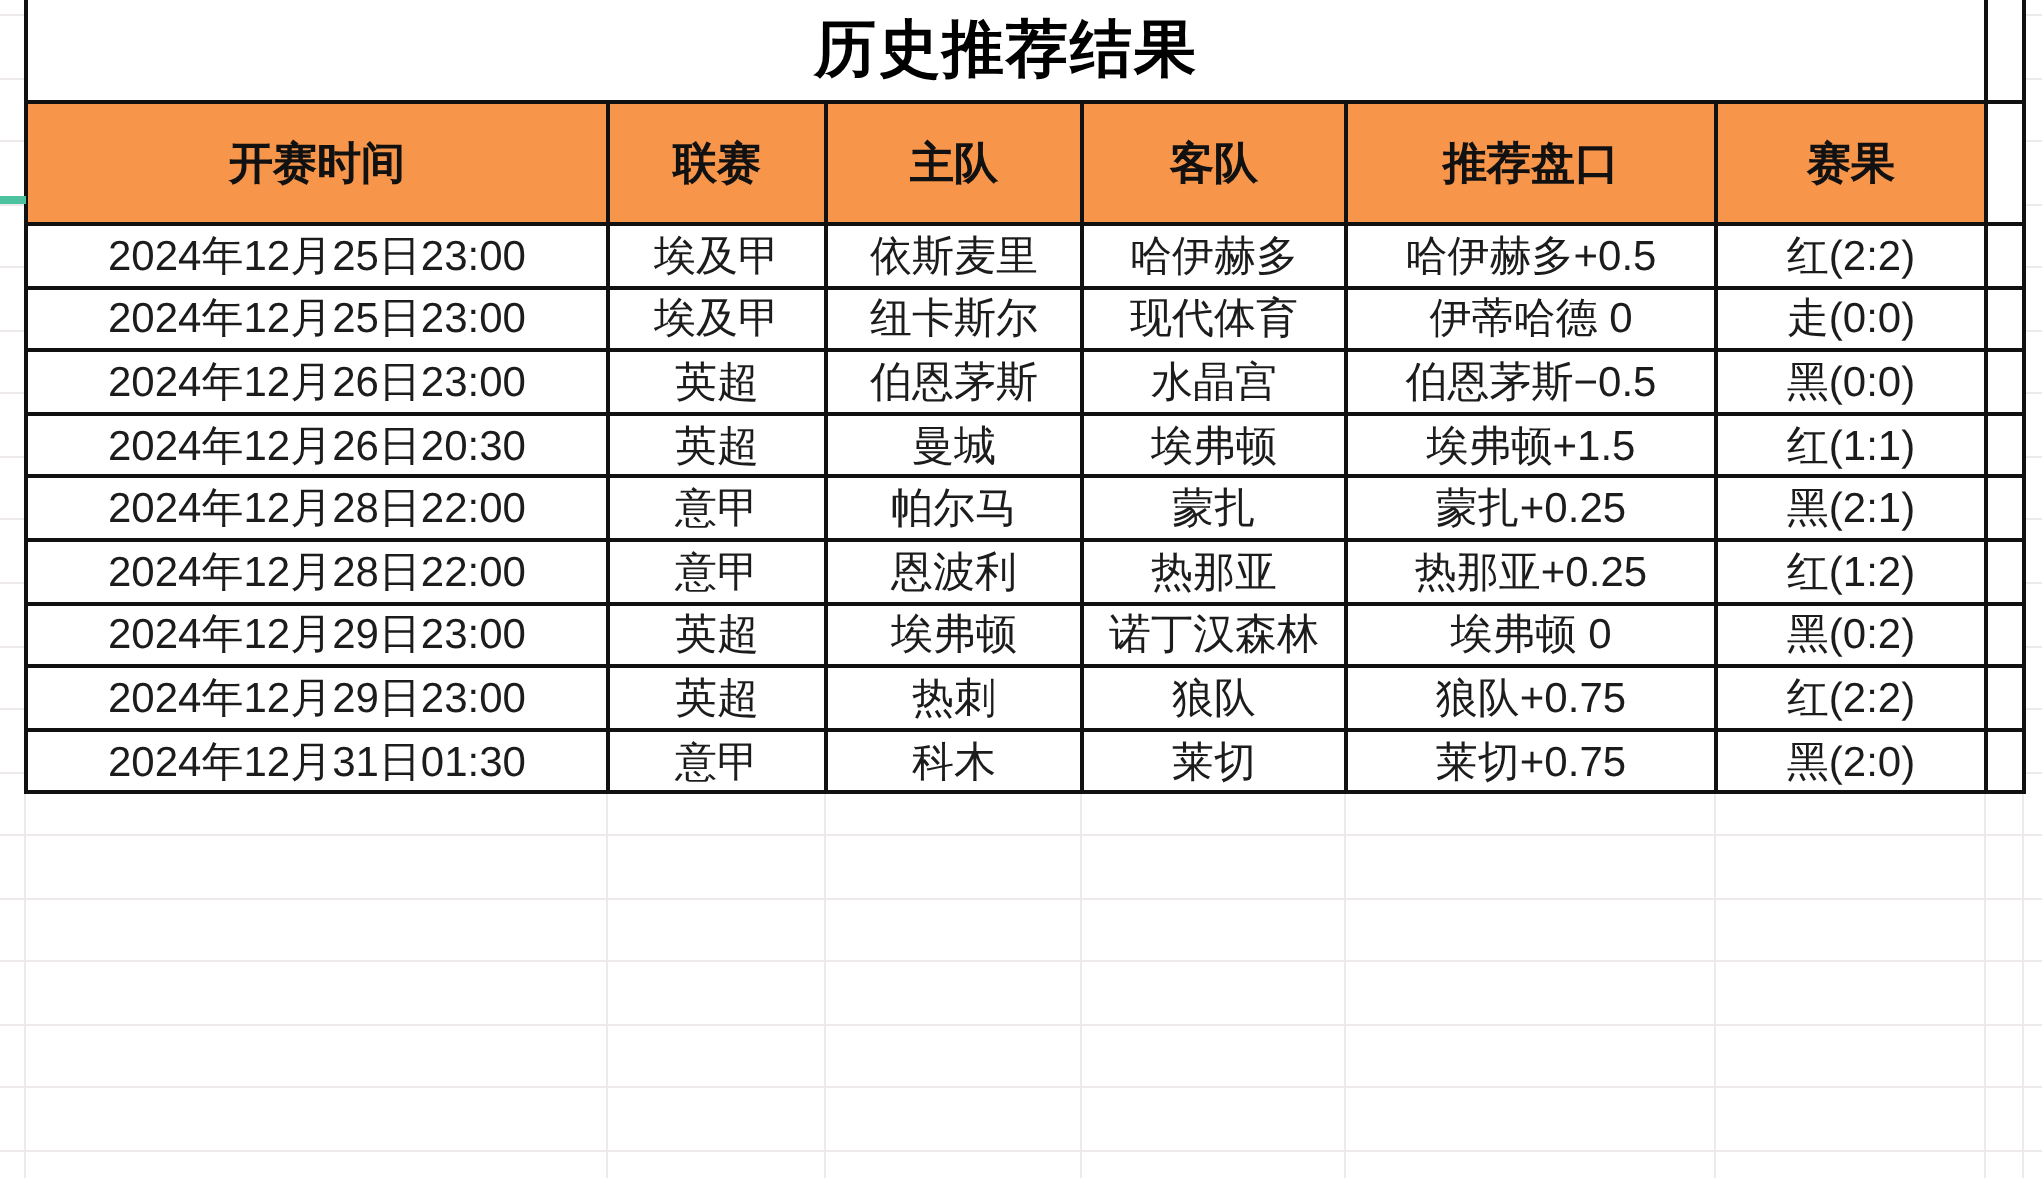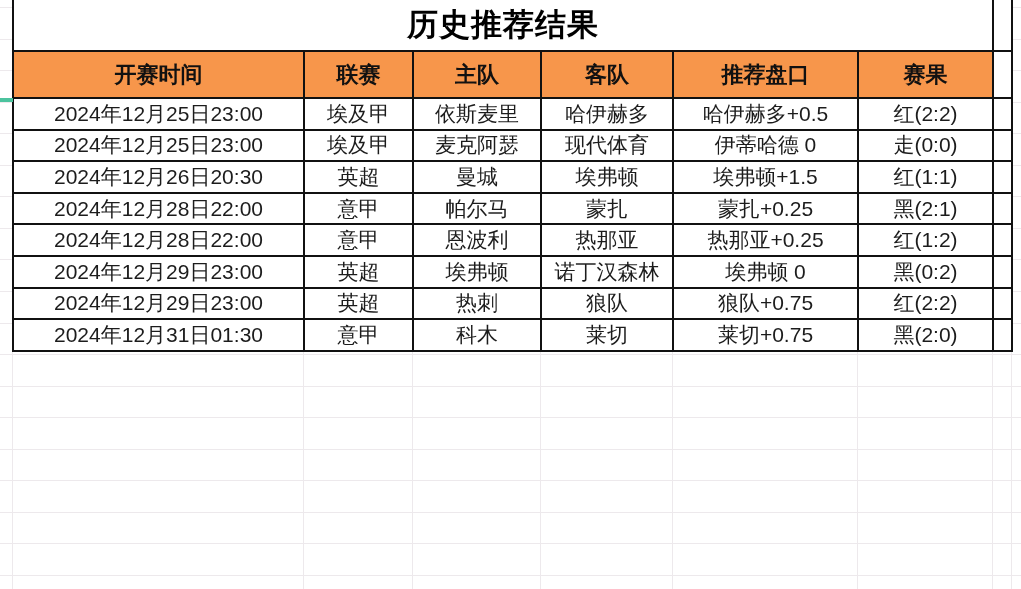--- a/index.html
+++ b/index.html
@@ -40,21 +40,21 @@
     white-space:nowrap;overflow:hidden;
     color:#1c1c1c;
   }
   tr.title-row td{
     height:51px;
     border-top:none;
     font-size:31px;font-weight:700;color:#000;
     letter-spacing:1px;
   }
   tr.header-row th{
-    height:47px;
+    height:61px;
     background:var(--header-bg);
     font-size:22px;font-weight:700;color:#111;
   }
   tr.header-row th.spacer,tr.title-row td.spacer{background:#fff;}
   tbody td{
     height:31.6px;
     font-size:21px;
   }
   td.res-win{color:var(--result-win);}
   td.res-push{color:var(--result-push);}
@@ -131,24 +131,33 @@
           <td>埃及甲</td>
           <td>依斯麦里</td>
           <td>哈伊赫多</td>
           <td>哈伊赫多+0.5</td>
           <td class="res-win">红(2:2)</td>
           <td class="spacer"></td>
         </tr>
         <tr>
           <td>2024年12月25日23:00</td>
           <td>埃及甲</td>
-          <td>麦克阿瑟</td>
+          <td>纽卡斯尔</td>
           <td>现代体育</td>
           <td>伊蒂哈德 0</td>
           <td class="res-push">走(0:0)</td>
+          <td class="spacer"></td>
+        </tr>
+        <tr>
+          <td>2024年12月26日23:00</td>
+          <td>英超</td>
+          <td>伯恩茅斯</td>
+          <td>水晶宫</td>
+          <td>伯恩茅斯−0.5</td>
+          <td class="res-loss">黑(0:0)</td>
           <td class="spacer"></td>
         </tr>
         <tr>
           <td>2024年12月26日20:30</td>
           <td>英超</td>
           <td>曼城</td>
           <td>埃弗顿</td>
           <td>埃弗顿+1.5</td>
           <td class="res-win">红(1:1)</td>
           <td class="spacer"></td>

